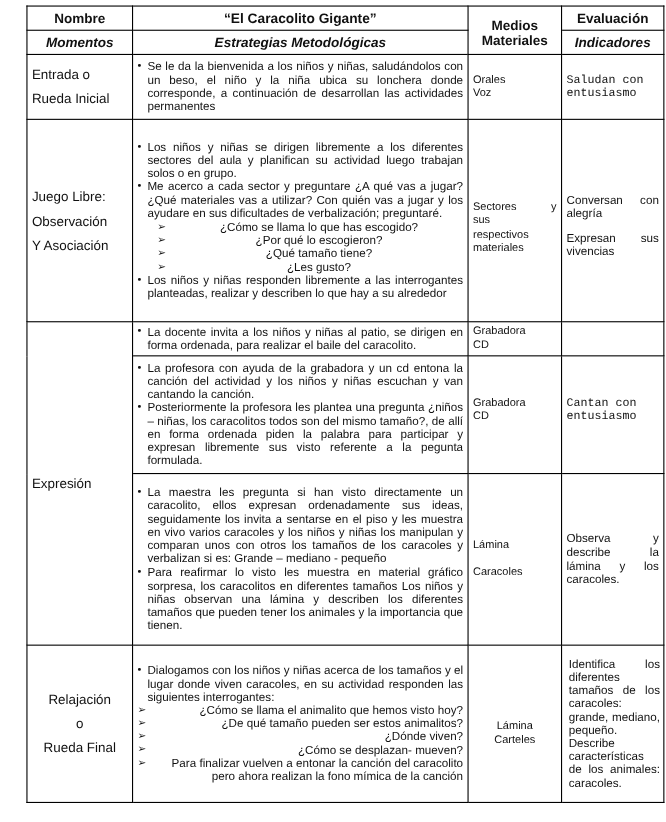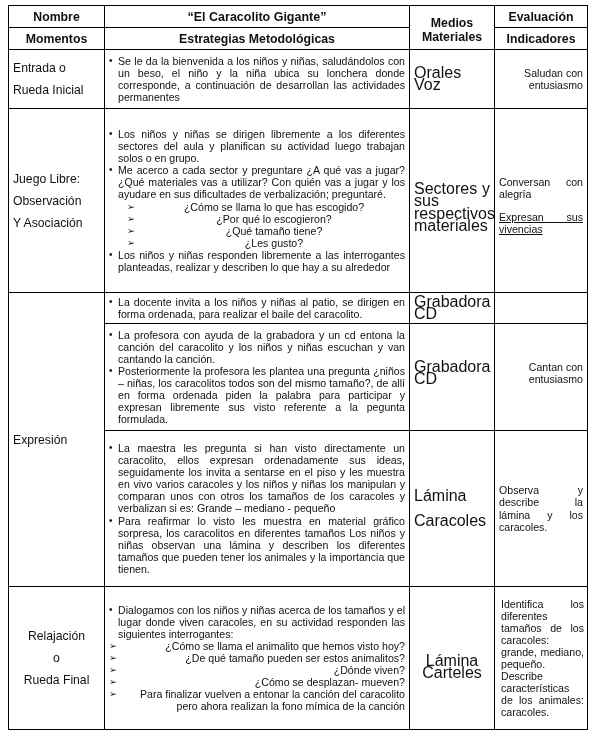--- a/index.html
+++ b/index.html
@@ -1,38 +1,38 @@
 <!DOCTYPE html>
 <html><head>
 <meta charset="utf-8">
 <style>
   html, body { margin:0; padding:0; background:#ffffff; }
   body { width:605px; height:747px; position:relative; overflow:hidden;
          font-family:"Liberation Sans", sans-serif; color:#111; }
-  table.plan { position:absolute; left:8px; top:5px; width:579px;
+  table.plan { position:absolute; left:24px; top:5px; width:579px;
                border-collapse:collapse; table-layout:fixed; }
   table.plan td { border:1.3px solid #000; vertical-align:middle; padding:0 4px; }
   col.c1 { width:96px; } col.c2 { width:305px; } col.c3 { width:85px; } col.c4 { width:93px; }
   .hd { font-weight:bold; font-size:12.3px; text-align:center; }
   .hd-top { height:22px; }
-  .hd-bot { height:22px; }
+  .hd-bot { height:22px;font-style:italic; }
   .moment { font-size:12.2px; line-height:22px; }
   .moment.center { text-align:center; }
   .strat { font-size:10.6px; line-height:12.1px; text-align:justify; padding:2px 5px 2px 6px; }
   .strat ul { margin:0; padding:0; list-style:none; }
   .strat li.b { position:relative; padding-left:9px; }
   .strat li.b::before { content:"•"; position:absolute; left:0; top:0; font-size:10px; }
   .strat li.arrow { position:relative; padding-left:34px; text-align:center; }
   .strat li.arrow::before { content:"➢"; position:absolute; left:18px; top:0; font-size:9.5px; }
   .strat li.arrow2 { position:relative; padding-left:16px; text-align:right; }
   .strat li.arrow2::before { content:"➢"; position:absolute; left:0; top:0; font-size:9.5px; }
-  .mat { font-size:16px; line-height:12.1px; }
+  .mat { font-size:10px; line-height:12.1px; }
   .mat.center { text-align:center; }
   .ind { font-size:10.6px; line-height:12.1px; }
-  .ind.center { text-align:right; }
+  .ind.center { text-align:left;font-family:Liberation Mono, monospace; }
   .ind.just { text-align:justify; text-align-last:left; }
   .spread { display:flex; justify-content:space-between; }
 </style>
 </head>
 <body>
 
 <table class="plan">
   <colgroup>
       <col class="c1">
       <col class="c2">
@@ -98,21 +98,21 @@
             <span>Sectores</span>
             <span>y</span>
           </div>
       <div>sus</div>
       <div>respectivos</div>
       <div>materiales</div>
     </td>
     <td class="ind just" style="padding-top:10px;">
       <div style="text-align:justify;text-align-last:left;">Conversan con alegría</div>
       <div style="height:10px"></div>
-      <div style="text-align:justify;text-align-last:left;text-decoration:underline;">Expresan sus vivencias</div>
+      <div style="text-align:justify;text-align-last:left;">Expresan sus vivencias</div>
     </td>
   </tr>
 
   <tr style="height:31px">
     <td class="moment" rowspan="3">
       <div>Expresión</div>
     </td>
     <td class="strat">
       <ul>
             <li class="b">La docente invita a los niños y niñas al patio, se dirigen en forma ordenada, para realizar el baile del caracolito.</li>
@@ -120,21 +120,21 @@
     </td>
     <td class="mat">
       <div>Grabadora</div>
       <div>CD</div>
     </td>
     <td class="ind"></td>
   </tr>
   <tr style="height:107px">
     <td class="strat">
       <ul>
-        <li class="b">La profesora con ayuda de la grabadora y un cd entona la canción del caracolito y los niños y niñas escuchan y van cantando la canción.</li>
+        <li class="b">La profesora con ayuda de la grabadora y un cd entona la canción del actividad y los niños y niñas escuchan y van cantando la canción.</li>
         <li class="b">Posteriormente la profesora les plantea una pregunta ¿niños – niñas, los caracolitos todos son del mismo tamaño?, de allí en forma ordenada piden la palabra para participar y expresan libremente sus visto referente a la pegunta formulada.</li>
       </ul>
     </td>
     <td class="mat" style="vertical-align:top;padding-top:37px;">
       <div>Grabadora</div>
       <div>CD</div>
     </td>
     <td class="ind center" style="vertical-align:top;padding-top:37px;">
       <div>Cantan con</div>
       <div>entusiasmo</div>

